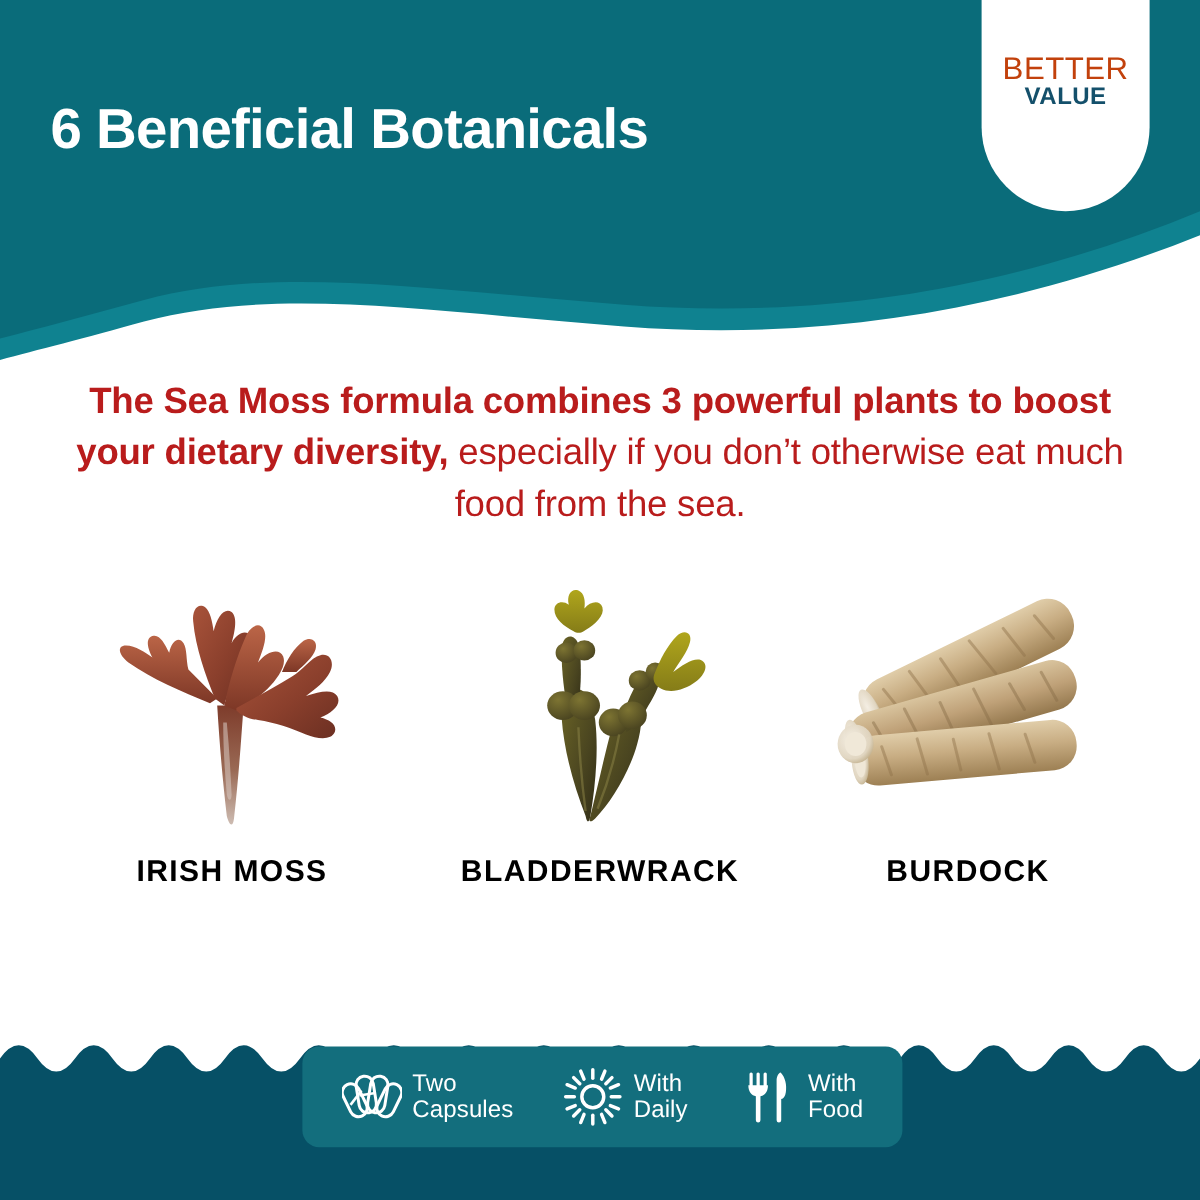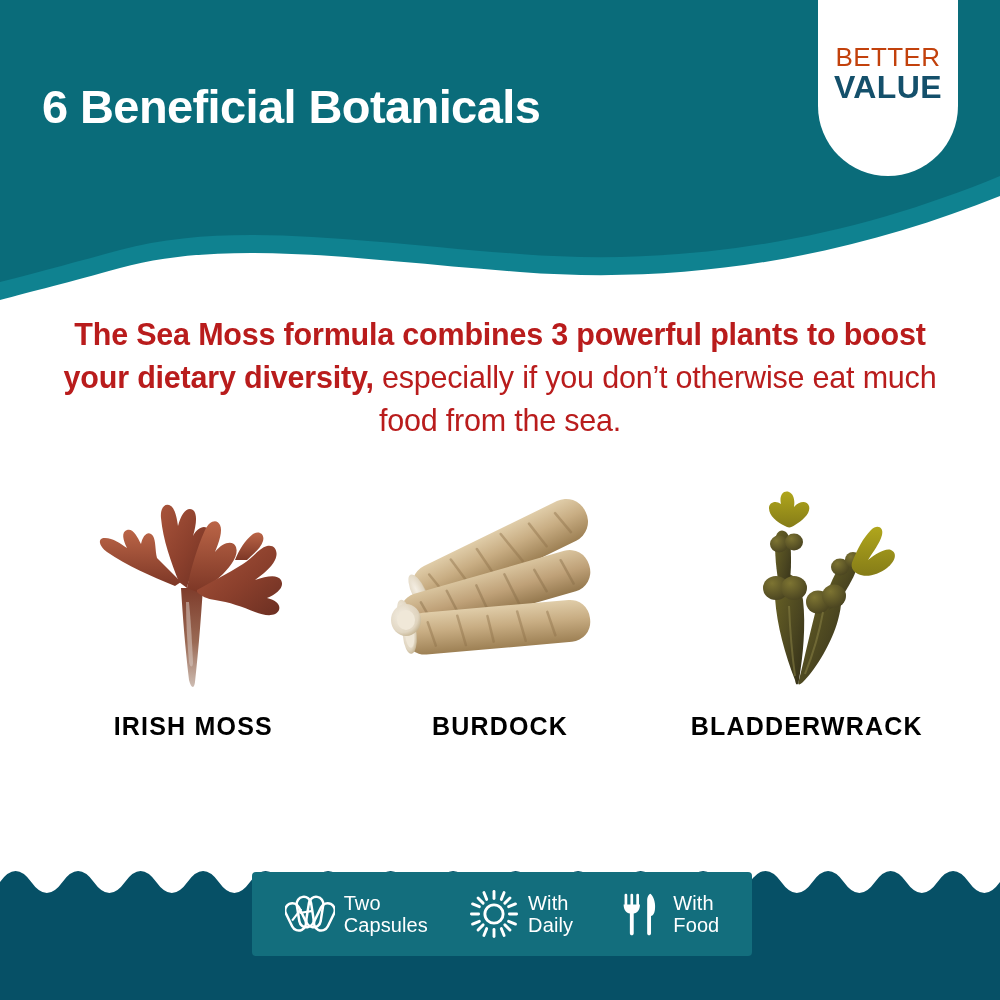--- a/index.html
+++ b/index.html
@@ -58,21 +58,21 @@
   }
   .badge-top {
     color: #c2410c;
     font-size: 26px;
     font-weight: normal;
     letter-spacing: 0.4px;
     line-height: 1.05;
   }
   .badge-bottom {
     color: #14506b;
-    font-size: 32px;
+    font-size: 20px;
     font-weight: bold;
     letter-spacing: 0.4px;
     line-height: 1.05;
   }
 
   
   .body-copy {
     position: absolute;
     top: 282px;
     left: 60px;
@@ -127,21 +127,21 @@
   .bottom-band svg { display: block; width: 100%; height: 100%; }
 
   
   .icon-bar {
     position: absolute;
     left: 252px;
     top: 872px;
     width: 500px;
     height: 84px;
     background: #136e7d;
-    border-radius: 4px;
+    border-radius: 14px;
     display: flex;
     align-items: center;
     justify-content: space-around;
     padding: 0 12px;
     box-sizing: border-box;
   }
   .icon-item {
     display: flex;
     align-items: center;
     gap: 9px;
@@ -225,20 +225,78 @@
                    C208,98 200,104 192,110 C204,106 214,104 218,110 C222,117 214,124 204,128
                    C212,130 218,134 216,140 C213,147 202,146 192,142 C180,137 166,132 152,130
                    C144,129 138,126 134,122 Z" fill="url(#moss1)"></path>
 
           <path d="M172,90 C176,80 182,70 190,64 C196,60 202,64 200,71 C198,78 190,84 184,90 Z" fill="url(#moss2)"></path>
 
           <path d="M126,132 C128,152 129,172 130,192 C130,198 127,198 126,192 C124,170 123,150 123,132 Z" fill="#d8cbc3" opacity="0.55"></path>
         </svg>
       </div>
       <div class="botanical-label">IRISH MOSS</div>
+    </div>
+
+    <div class="botanical">
+      <div class="botanical-art">
+        <svg viewBox="0 0 260 230" xmlns="http://www.w3.org/2000/svg">
+          <defs>
+            <linearGradient id="bwLeaf" x1="0" y1="0" x2="1" y2="1">
+              <stop offset="0%" stop-color="#6b6426"></stop>
+              <stop offset="60%" stop-color="#4a4520"></stop>
+              <stop offset="100%" stop-color="#312d16"></stop>
+            </linearGradient>
+            <linearGradient id="bwTip" x1="0" y1="0" x2="0" y2="1">
+              <stop offset="0%" stop-color="#b0a61c"></stop>
+              <stop offset="100%" stop-color="#857c18"></stop>
+            </linearGradient>
+            <radialGradient id="bwBlad" cx="35%" cy="30%" r="75%">
+              <stop offset="0%" stop-color="#7d7432"></stop>
+              <stop offset="100%" stop-color="#4a4420"></stop>
+            </radialGradient>
+          </defs>
+
+          <path d="M118,210 C108,184 100,156 98,128 C97,114 102,104 110,104
+                   C119,104 124,116 126,130 C129,156 126,186 122,210
+                   C121,216 119,216 118,210 Z" fill="url(#bwLeaf)"></path>
+
+          <path d="M122,210 C128,186 134,158 140,136 C144,122 152,114 159,118
+                   C166,123 165,136 161,150 C155,172 140,198 126,212
+                   C122,216 120,215 122,210 Z" fill="url(#bwLeaf)"></path>
+
+          <path d="M104,124 C100,108 98,90 98,72 C98,62 104,58 109,62 C114,66 114,80 114,92
+                   C114,106 112,118 110,126 Z" fill="url(#bwLeaf)"></path>
+
+          <path d="M148,130 C152,116 158,102 166,92 C172,85 180,86 180,94 C180,102 174,112 168,122
+                   C162,132 156,138 152,140 Z" fill="url(#bwLeaf)"></path>
+
+          <ellipse cx="99" cy="118" rx="13" ry="12" fill="url(#bwBlad)"></ellipse>
+          <ellipse cx="117" cy="118" rx="13" ry="12" fill="url(#bwBlad)"></ellipse>
+          <ellipse cx="102" cy="74" rx="9" ry="8.5" fill="url(#bwBlad)"></ellipse>
+          <ellipse cx="117" cy="72" rx="9" ry="8.5" fill="url(#bwBlad)"></ellipse>
+
+          <ellipse cx="141" cy="132" rx="12" ry="11.5" fill="url(#bwBlad)"></ellipse>
+          <ellipse cx="157" cy="126" rx="12" ry="11.5" fill="url(#bwBlad)"></ellipse>
+          <ellipse cx="163" cy="97" rx="9" ry="8.5" fill="url(#bwBlad)"></ellipse>
+          <ellipse cx="176" cy="90" rx="8" ry="8" fill="url(#bwBlad)"></ellipse>
+
+          <path d="M108,56 C100,52 92,46 92,38 C92,32 99,30 104,34 C102,26 106,20 112,22
+                   C117,24 118,31 117,37 C122,31 130,30 132,36 C134,43 126,50 118,55
+                   C114,58 111,58 108,56 Z" fill="url(#bwTip)"></path>
+
+          <path d="M176,90 C180,80 186,68 194,60 C200,54 207,57 205,65 C203,73 196,82 191,90
+                   C199,84 208,78 214,80 C221,83 218,92 210,98 C201,105 189,108 181,104
+                   C175,101 173,96 176,90 Z" fill="url(#bwTip)"></path>
+
+          <path d="M112,136 C113,160 115,184 118,206" stroke="#8d8548" stroke-width="2" fill="none" opacity="0.5"></path>
+          <path d="M146,142 C142,164 136,184 128,204" stroke="#8d8548" stroke-width="2" fill="none" opacity="0.5"></path>
+        </svg>
+      </div>
+      <div class="botanical-label">BLADDERWRACK</div>
     </div>
 
     <div class="botanical">
       <div class="botanical-art">
         <svg viewBox="0 0 260 230" xmlns="http://www.w3.org/2000/svg">
           <defs>
             <linearGradient id="root1" x1="0" y1="0" x2="0" y2="1">
               <stop offset="0%" stop-color="#e0cda9"></stop>
               <stop offset="45%" stop-color="#c8ad83"></stop>
               <stop offset="100%" stop-color="#9d8054"></stop>
@@ -279,78 +337,20 @@
             <path d="M58,146 L64,170 M88,142 L94,172 M118,145 L122,171 M148,143 L154,173 M178,146 L184,170" stroke="#8d7149" stroke-width="2.5" opacity="0.45" fill="none" stroke-linecap="round"></path>
             <ellipse cx="39" cy="157" rx="7" ry="19" fill="url(#cutEnd2)"></ellipse>
             <ellipse cx="39" cy="157" rx="4.5" ry="13" fill="#efe7d7"></ellipse>
           </g>
 
           <ellipse cx="36" cy="150" rx="15" ry="16" fill="url(#cutEnd2)" opacity="0.95"></ellipse>
           <ellipse cx="36" cy="150" rx="9" ry="10" fill="#f0e8d8"></ellipse>
         </svg>
       </div>
       <div class="botanical-label">BURDOCK</div>
-    </div>
-
-    <div class="botanical">
-      <div class="botanical-art">
-        <svg viewBox="0 0 260 230" xmlns="http://www.w3.org/2000/svg">
-          <defs>
-            <linearGradient id="bwLeaf" x1="0" y1="0" x2="1" y2="1">
-              <stop offset="0%" stop-color="#6b6426"></stop>
-              <stop offset="60%" stop-color="#4a4520"></stop>
-              <stop offset="100%" stop-color="#312d16"></stop>
-            </linearGradient>
-            <linearGradient id="bwTip" x1="0" y1="0" x2="0" y2="1">
-              <stop offset="0%" stop-color="#b0a61c"></stop>
-              <stop offset="100%" stop-color="#857c18"></stop>
-            </linearGradient>
-            <radialGradient id="bwBlad" cx="35%" cy="30%" r="75%">
-              <stop offset="0%" stop-color="#7d7432"></stop>
-              <stop offset="100%" stop-color="#4a4420"></stop>
-            </radialGradient>
-          </defs>
-
-          <path d="M118,210 C108,184 100,156 98,128 C97,114 102,104 110,104
-                   C119,104 124,116 126,130 C129,156 126,186 122,210
-                   C121,216 119,216 118,210 Z" fill="url(#bwLeaf)"></path>
-
-          <path d="M122,210 C128,186 134,158 140,136 C144,122 152,114 159,118
-                   C166,123 165,136 161,150 C155,172 140,198 126,212
-                   C122,216 120,215 122,210 Z" fill="url(#bwLeaf)"></path>
-
-          <path d="M104,124 C100,108 98,90 98,72 C98,62 104,58 109,62 C114,66 114,80 114,92
-                   C114,106 112,118 110,126 Z" fill="url(#bwLeaf)"></path>
-
-          <path d="M148,130 C152,116 158,102 166,92 C172,85 180,86 180,94 C180,102 174,112 168,122
-                   C162,132 156,138 152,140 Z" fill="url(#bwLeaf)"></path>
-
-          <ellipse cx="99" cy="118" rx="13" ry="12" fill="url(#bwBlad)"></ellipse>
-          <ellipse cx="117" cy="118" rx="13" ry="12" fill="url(#bwBlad)"></ellipse>
-          <ellipse cx="102" cy="74" rx="9" ry="8.5" fill="url(#bwBlad)"></ellipse>
-          <ellipse cx="117" cy="72" rx="9" ry="8.5" fill="url(#bwBlad)"></ellipse>
-
-          <ellipse cx="141" cy="132" rx="12" ry="11.5" fill="url(#bwBlad)"></ellipse>
-          <ellipse cx="157" cy="126" rx="12" ry="11.5" fill="url(#bwBlad)"></ellipse>
-          <ellipse cx="163" cy="97" rx="9" ry="8.5" fill="url(#bwBlad)"></ellipse>
-          <ellipse cx="176" cy="90" rx="8" ry="8" fill="url(#bwBlad)"></ellipse>
-
-          <path d="M108,56 C100,52 92,46 92,38 C92,32 99,30 104,34 C102,26 106,20 112,22
-                   C117,24 118,31 117,37 C122,31 130,30 132,36 C134,43 126,50 118,55
-                   C114,58 111,58 108,56 Z" fill="url(#bwTip)"></path>
-
-          <path d="M176,90 C180,80 186,68 194,60 C200,54 207,57 205,65 C203,73 196,82 191,90
-                   C199,84 208,78 214,80 C221,83 218,92 210,98 C201,105 189,108 181,104
-                   C175,101 173,96 176,90 Z" fill="url(#bwTip)"></path>
-
-          <path d="M112,136 C113,160 115,184 118,206" stroke="#8d8548" stroke-width="2" fill="none" opacity="0.5"></path>
-          <path d="M146,142 C142,164 136,184 128,204" stroke="#8d8548" stroke-width="2" fill="none" opacity="0.5"></path>
-        </svg>
-      </div>
-      <div class="botanical-label">BLADDERWRACK</div>
     </div>
   </div>
 
   <div class="bottom-band">
     <svg viewBox="0 0 1000 150" preserveAspectRatio="none" xmlns="http://www.w3.org/2000/svg">
       <path d="M0,32
                q15.6,-22 31.25,0 q15.6,22 31.25,0 q15.6,-22 31.25,0 q15.6,22 31.25,0
                q15.6,-22 31.25,0 q15.6,22 31.25,0 q15.6,-22 31.25,0 q15.6,22 31.25,0
                q15.6,-22 31.25,0 q15.6,22 31.25,0 q15.6,-22 31.25,0 q15.6,22 31.25,0
                q15.6,-22 31.25,0 q15.6,22 31.25,0 q15.6,-22 31.25,0 q15.6,22 31.25,0

